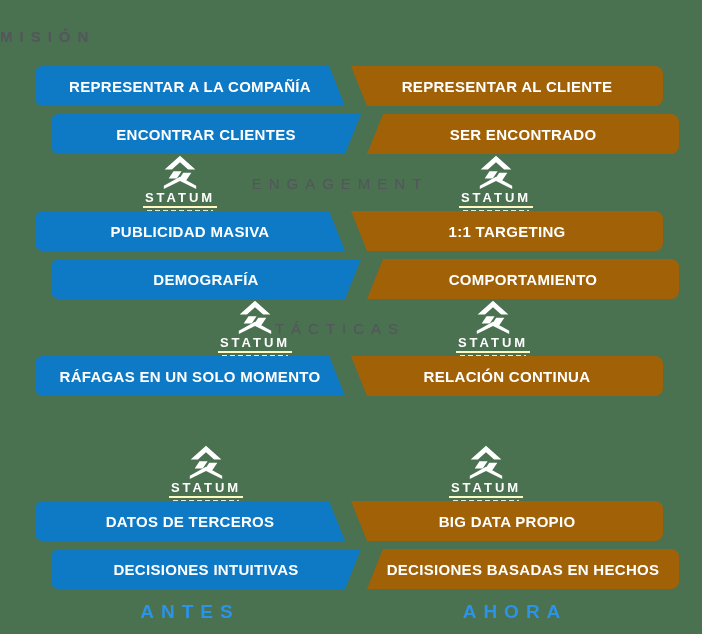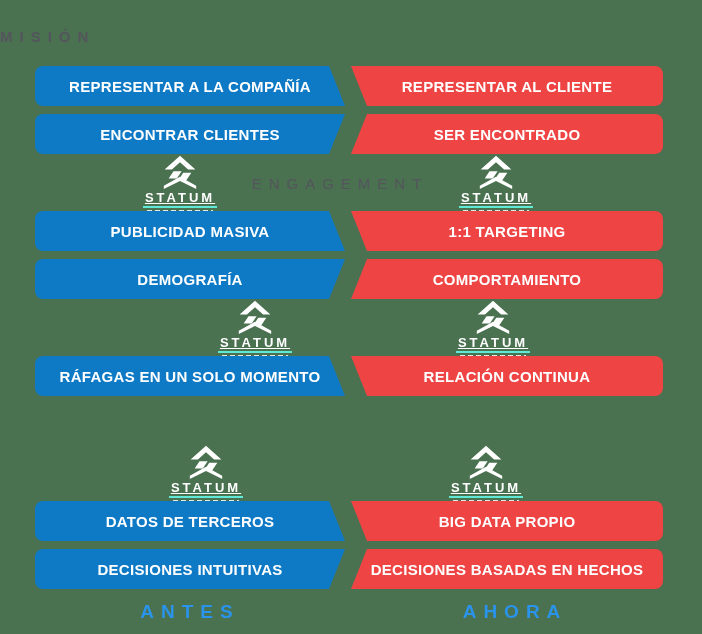--- a/index.html
+++ b/index.html
@@ -19,39 +19,39 @@
     text-transform:uppercase;
   }
   .rows{display:flex;flex-direction:column;gap:8px;height:88px;}
   .row{display:flex;gap:6px;margin-left:35px;height:40px;}
   .bar{
     display:flex;align-items:center;justify-content:center;
     color:#ffffff;font-weight:bold;font-size:15px;letter-spacing:.3px;
     white-space:nowrap;
   }
   .bar.l{width:310px;background:#0e7ac6;border-radius:8px 0 0 8px;}
-  .bar.r{width:312px;background:#ef4444;border-radius:0 8px 8px 0;}
+  .bar.r{width:312px;background:#a16207;border-radius:0 8px 8px 0;}
   .rowA .bar.l{clip-path:polygon(0 0, calc(100% - 16px) 0, 100% 100%, 0 100%);}
   .rowA .bar.r{clip-path:polygon(0 0, 100% 0, 100% 100%, 16px 100%);}
-  .rowB .bar.l{clip-path:polygon(0 0, 100% 0, calc(100% - 16px) 100%, 0 100%);}
+  .rowB .bar.l{clip-path:polygon(0 0, 100% 0, calc(100% - 16px) 100%, 0 100%);margin-left:16px;}
   .rowB .bar.r{clip-path:polygon(16px 0, 100% 0, 100% 100%, 0 100%);}
   .divider{position:relative;height:57px;}
   .div-title{
     position:absolute;left:340px;top:50%;
     transform:translate(-50%,-50%);
     color:#54555d;font-weight:normal;font-size:15px;letter-spacing:7px;
   }
   .logo{
     position:absolute;top:1px;width:96px;
     display:flex;flex-direction:column;align-items:center;
   }
   .logo svg{width:40px;height:34px;display:block;}
   .logo-name{
     color:#ffffff;font-weight:bold;font-size:13px;letter-spacing:3px;
-    border-bottom:2px solid #5eead4;padding:0 2px 1px;margin-top:1px;text-decoration:underline;
+    border-bottom:2px solid #fef9c3;padding:0 2px 1px;margin-top:1px;
   }
   .logo-tagline{
     width:66px;height:3px;margin-top:2px;opacity:.85;
     background:repeating-linear-gradient(90deg,#ffffff 0 5px,transparent 5px 8px);
   }
   .footer{display:flex;margin-left:35px;margin-top:12px;height:22px;}
   .f-label{
     color:#2a93ea;font-weight:bold;font-size:19px;letter-spacing:7px;
     text-align:center;
   }
@@ -139,20 +139,21 @@
         <g fill="#ffffff">
           <path d="M23,1 L42,18 H33 L23,9 L13,18 H4 Z"></path>
           <path d="M15,20 H25 L19,29 H9 Z"></path>
           <path d="M27,22 H37 L31,31 H21 Z"></path>
           <path d="M3,38 L23,27 L43,38 L43,42 L23,32 L3,42 Z"></path>
         </g>
       </svg>
       <span class="logo-name">STATUM</span>
       <div class="logo-tagline"></div>
     </div>
+    <span class="div-title">TÁCTICAS</span>
     <div class="logo" style="left:445px">
       <svg viewBox="0 0 46 42">
         <g fill="#ffffff">
           <path d="M23,1 L42,18 H33 L23,9 L13,18 H4 Z"></path>
           <path d="M15,20 H25 L19,29 H9 Z"></path>
           <path d="M27,22 H37 L31,31 H21 Z"></path>
           <path d="M3,38 L23,27 L43,38 L43,42 L23,32 L3,42 Z"></path>
         </g>
       </svg>
       <span class="logo-name">STATUM</span>

